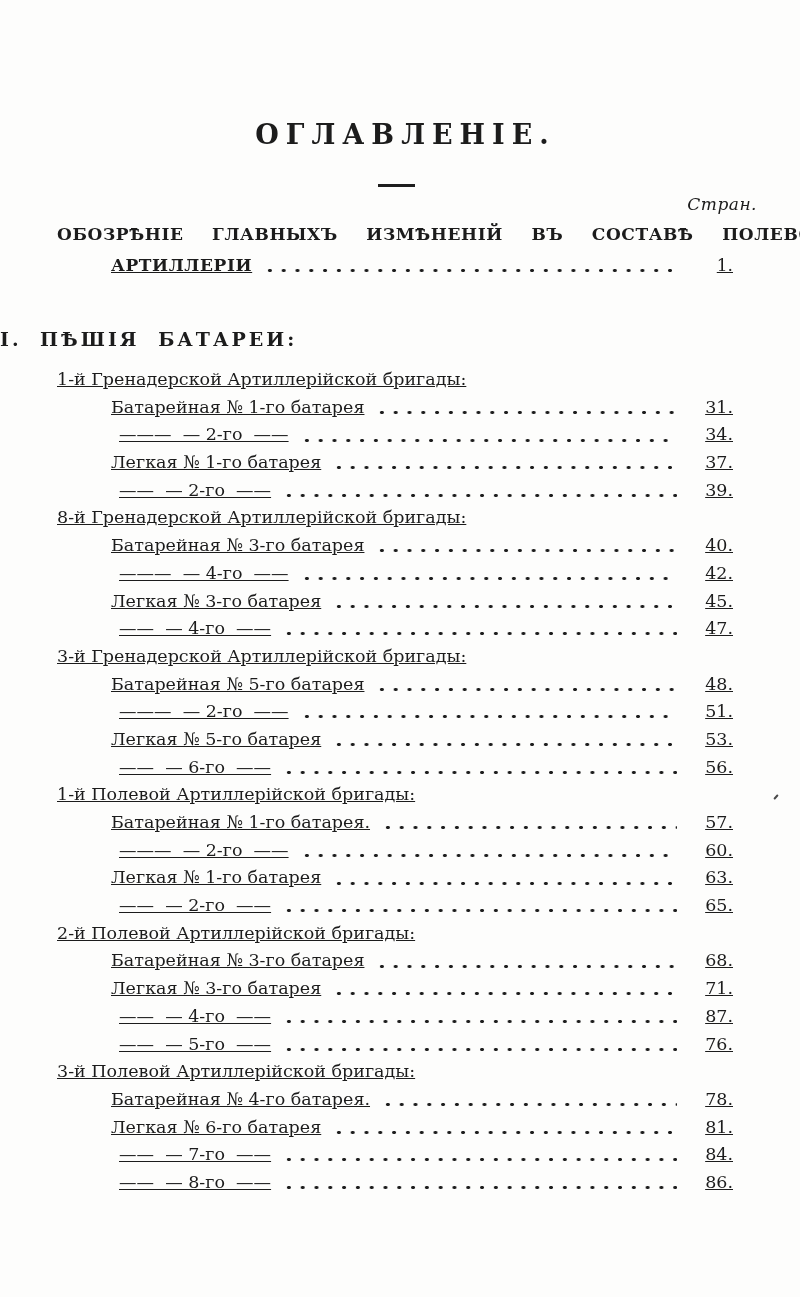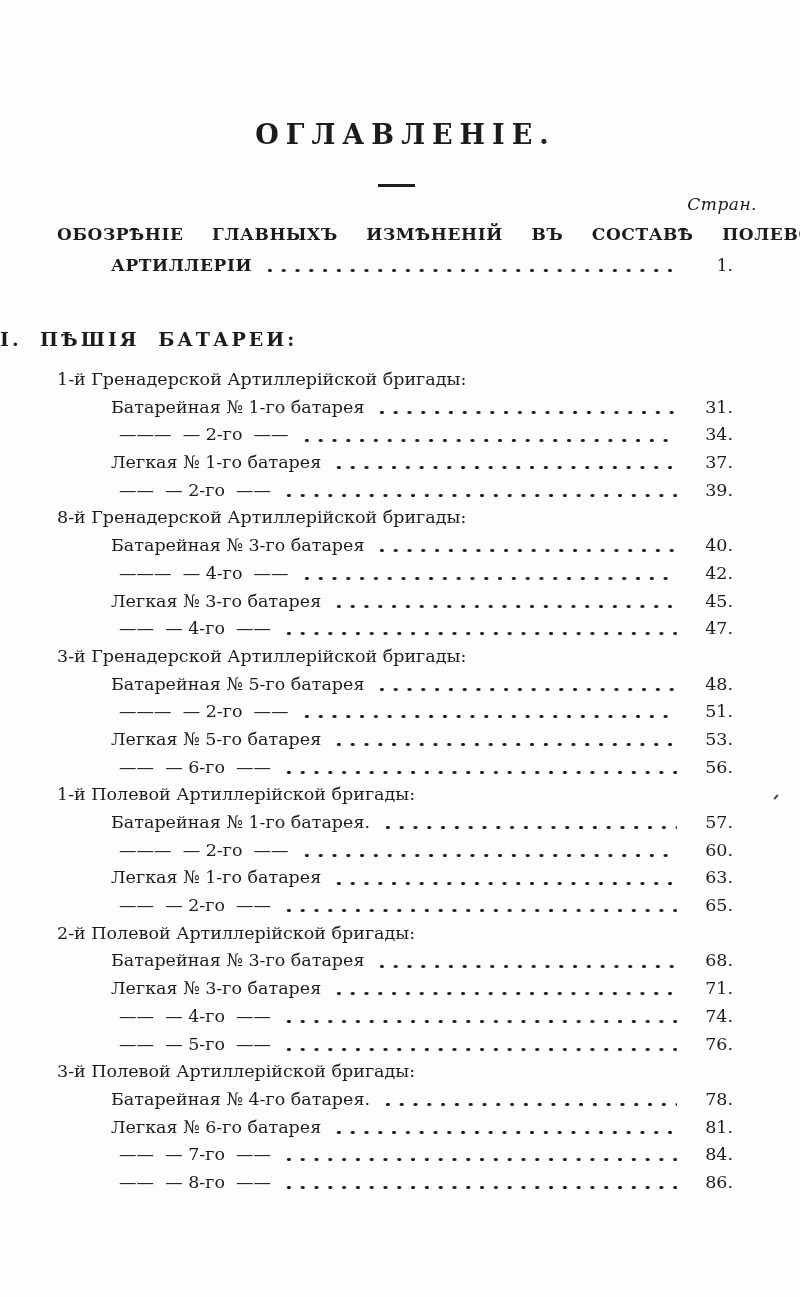--- a/index.html
+++ b/index.html
@@ -29,20 +29,21 @@
   .intro1{
     position:absolute;top:224px;left:57px;width:660px;
     font-weight:bold;font-size:17px;
     letter-spacing:0.6px;word-spacing:22px;
     white-space:nowrap;
   }
   .row{
     display:flex;align-items:baseline;
     height:27.7px;line-height:27.7px;
     font-size:17.5px;
+    text-decoration:underline;
   }
   .row .label{white-space:pre;flex:none;}
   .intro2{
     position:absolute;top:252px;left:57px;right:67px;
     font-size:17px;
   }
   .intro2 .label{padding-left:54px;font-weight:bold;letter-spacing:0.6px;}
   .heading{
     position:absolute;top:312px;left:0;width:100%;
     font-weight:bold;font-size:19px;
@@ -191,21 +192,21 @@
         <span class="page-num">68.</span>
       </div>
       <div class="row entry">
         <span class="label">Легкая № 3-го батарея</span>
         <span class="leader"></span>
         <span class="page-num">71.</span>
       </div>
       <div class="row entry dash">
         <span class="label">——  — 4-го  ——</span>
         <span class="leader"></span>
-        <span class="page-num">74.</span>
+        <span class="page-num">87.</span>
       </div>
       <div class="row entry dash">
         <span class="label">——  — 5-го  ——</span>
         <span class="leader"></span>
         <span class="page-num">76.</span>
       </div>
       <div class="row group">
         <span class="label">3-й Полевой Артиллерійской бригады:</span>
       </div>
       <div class="row entry">

